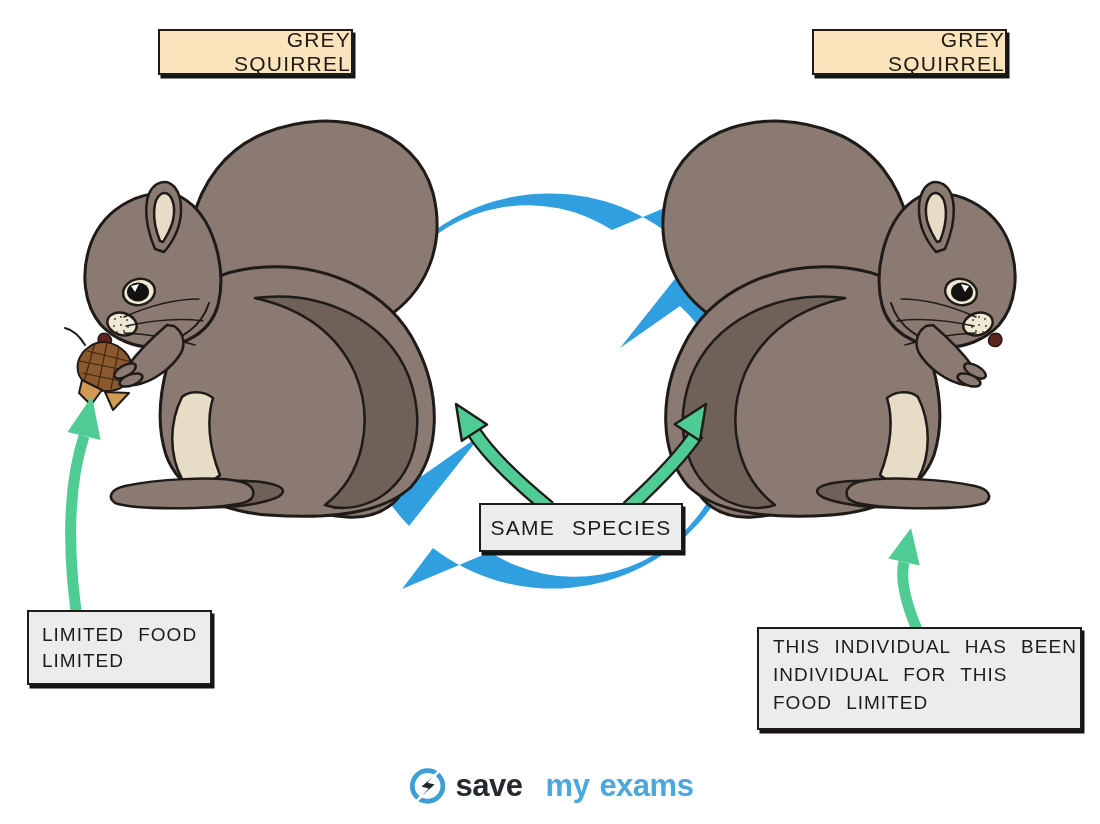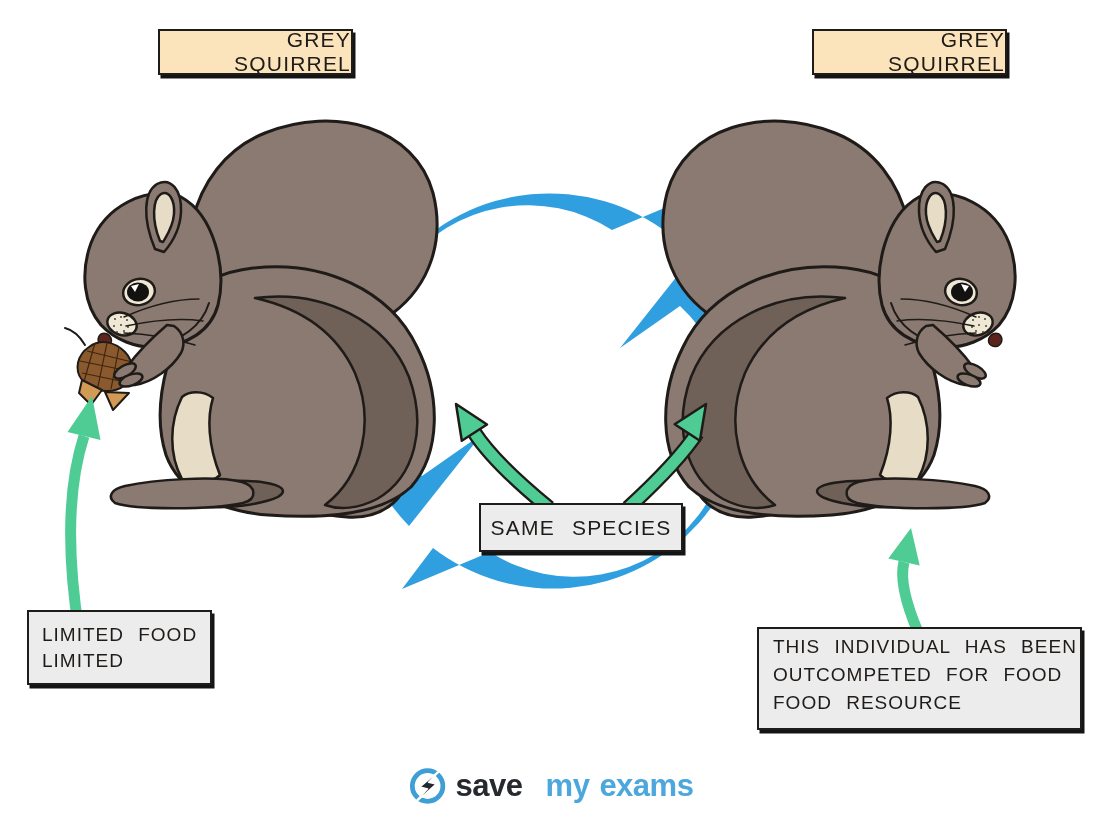--- a/index.html
+++ b/index.html
@@ -168,22 +168,22 @@
 
   <div class="panel grey title-box" style="left:479px;top:503px;width:204px;height:49px;">SAME SPECIES</div>
 
   <div class="panel grey text-box" style="left:27px;top:610px;width:185px;height:75px;padding:10px 0 0 13px;">
     <div class="tline">LIMITED FOOD</div>
     <div class="tline">LIMITED</div>
   </div>
 
   <div class="panel grey text-box" style="left:757px;top:627px;width:325px;height:103px;padding:4px 0 0 14px;line-height:28px;">
     <div class="tline">THIS INDIVIDUAL HAS BEEN</div>
-    <div class="tline">OUTCOMPETED FOR FOOD</div>
-    <div class="tline">FOOD RESOURCE</div>
+    <div class="tline">INDIVIDUAL FOR THIS</div>
+    <div class="tline">FOOD LIMITED</div>
   </div>
 
   <div class="logo">
     <svg width="42" height="44" viewBox="0 0 44 46">
       <circle cx="22" cy="23" r="16" fill="none" stroke="#3D9FD6" stroke-width="5"></circle>
       <path d="M41 1 L14 24 L22 26 L4 45 L31 21 L23 19 Z" fill="#23282E" stroke="#ffffff" stroke-width="1.5" stroke-linejoin="round"></path>
     </svg>
     <div class="logo-text">
       <span class="lg-save">save</span><span class="lg-my">my</span><span class="lg-exams">exams</span>
     </div>

